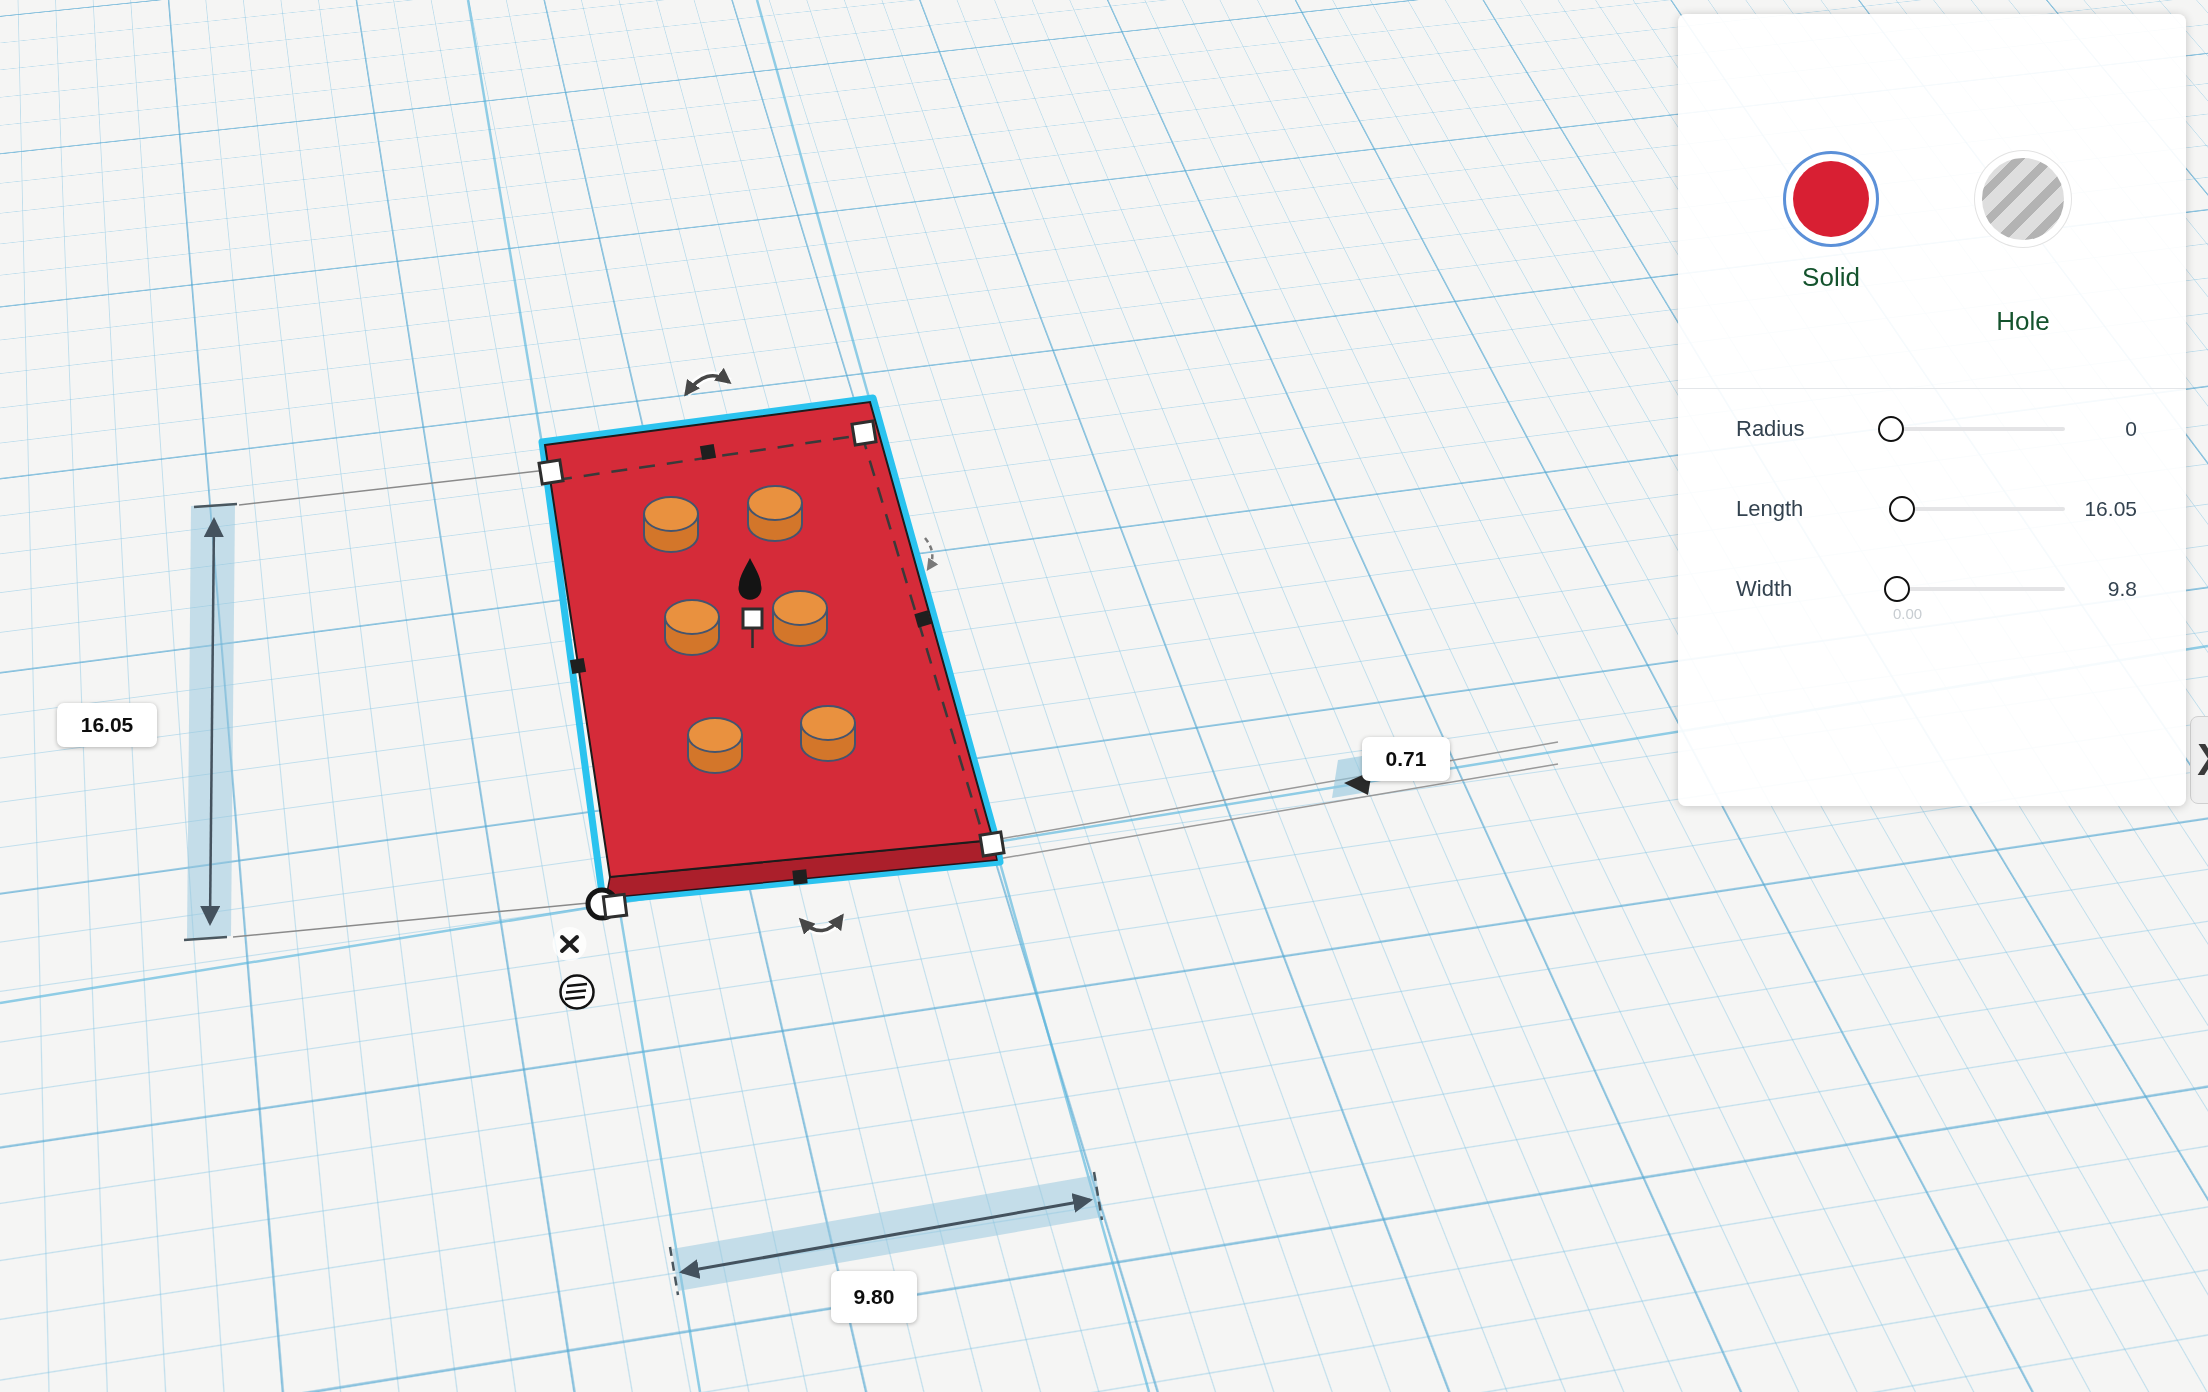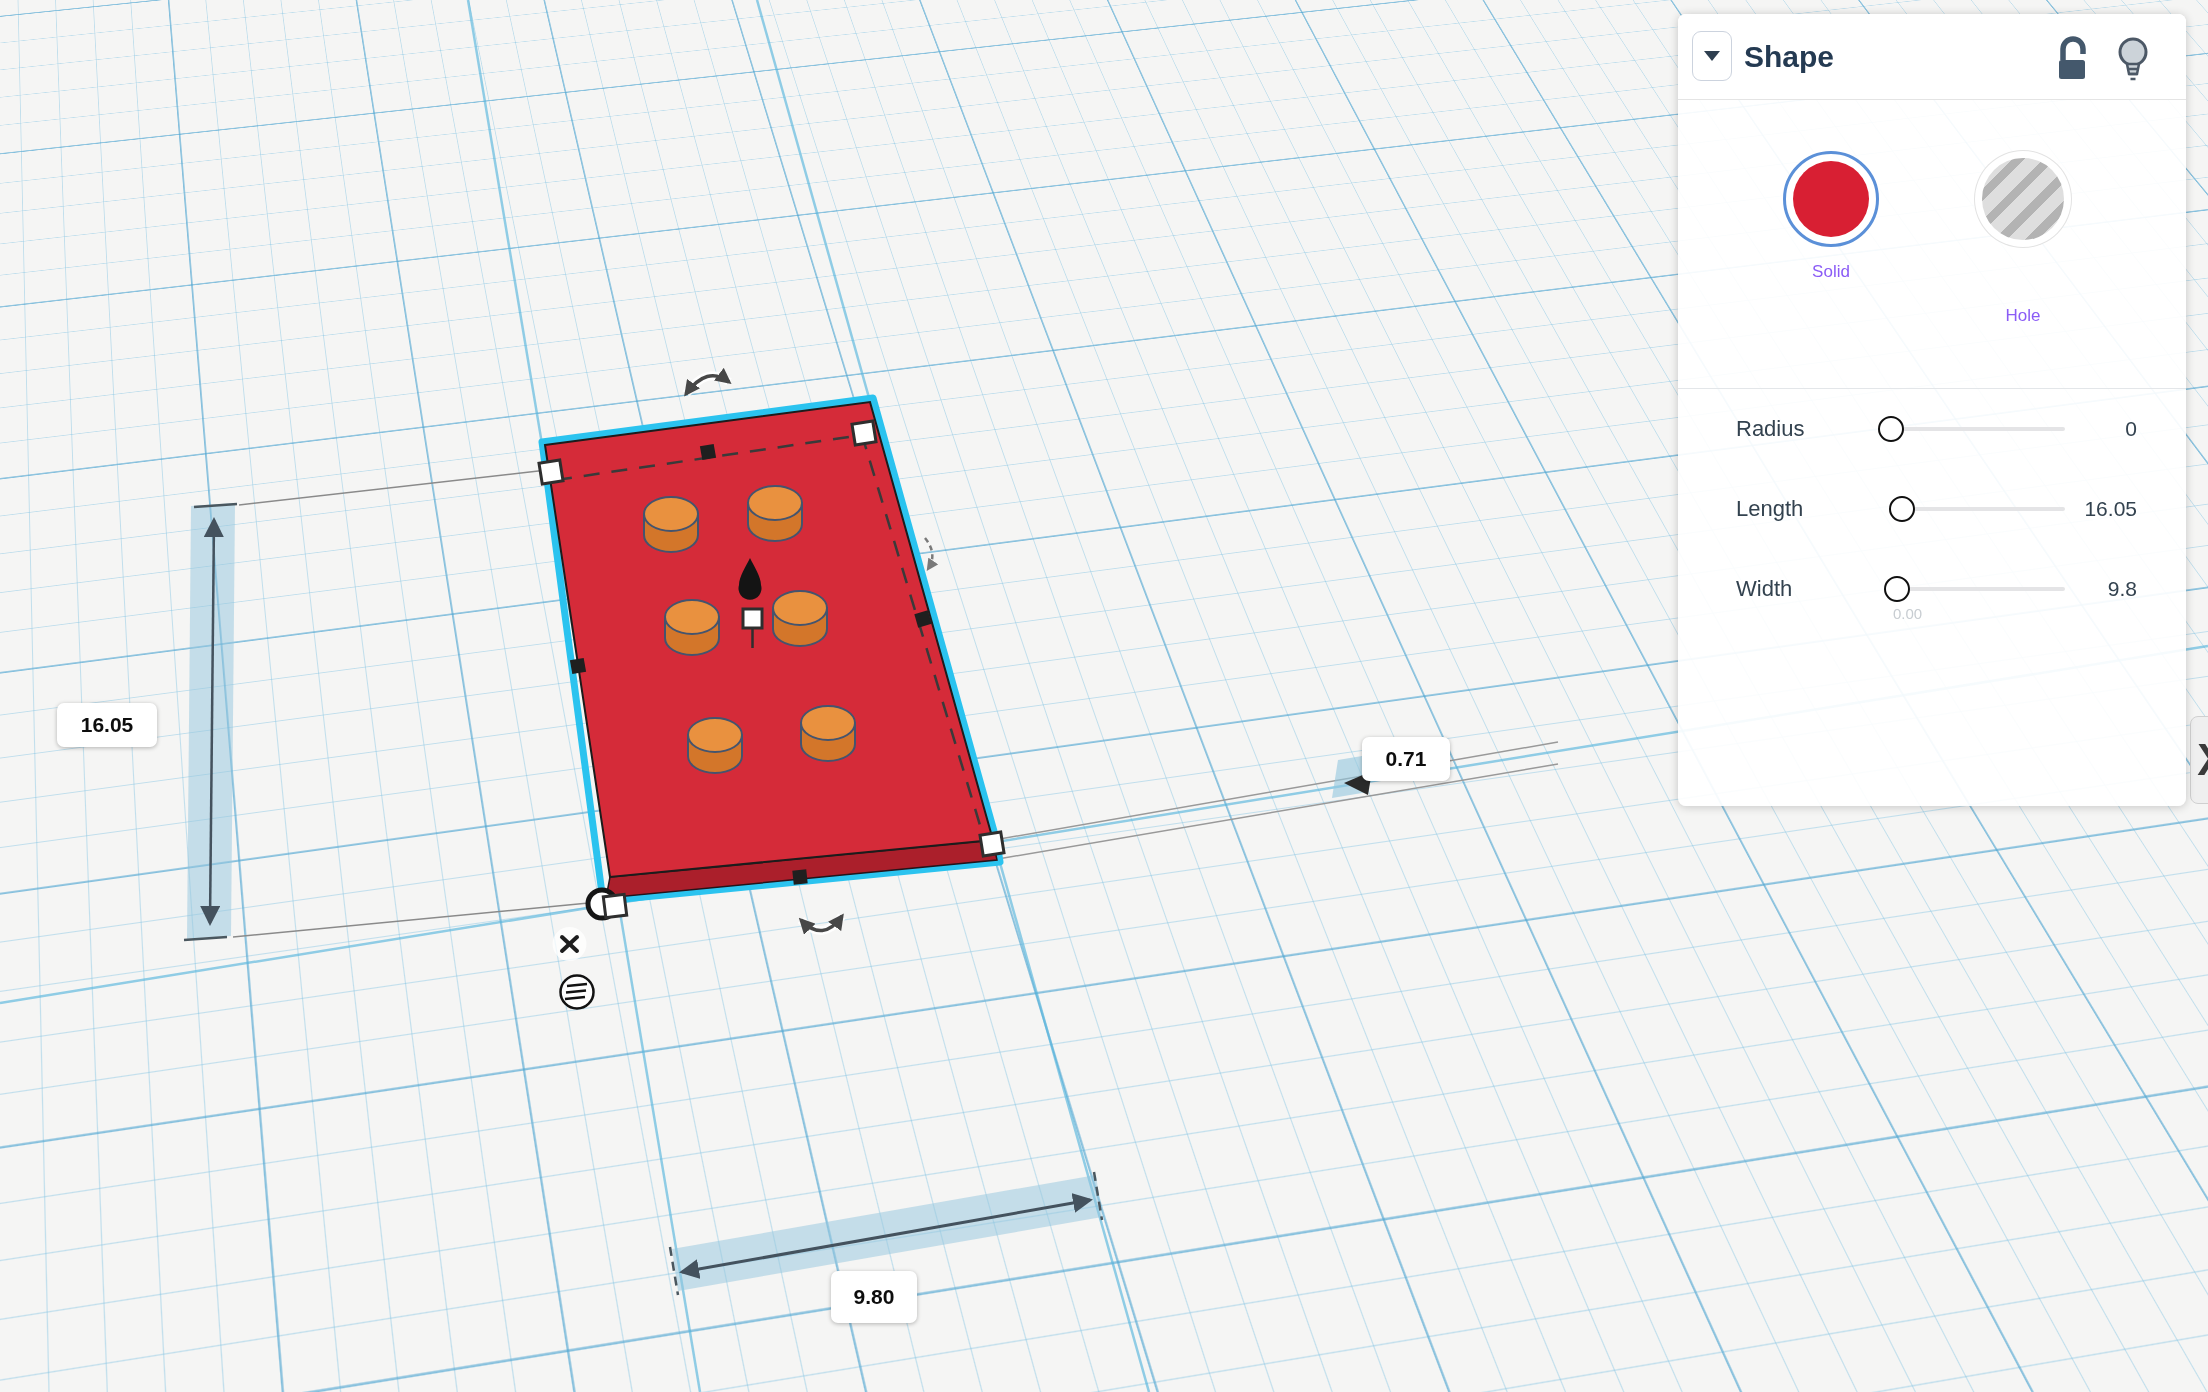--- a/index.html
+++ b/index.html
@@ -78,21 +78,21 @@
   .swatch-circle-solid .inner { width:76px; height:76px; border-radius:50%; background:#d81f33; }
   .swatch-circle-hole {
     width:96px; height:96px; border-radius:50%;
     background:#fff; box-shadow:0 0 0 1px #e3e3e3;
     display:flex; align-items:center; justify-content:center;
   }
   .swatch-circle-hole .inner {
     width:82px; height:82px; border-radius:50%;
     background:repeating-linear-gradient(135deg,#b3b3b3 0 9px,#dedede 9px 22px);
   }
-  .swatch-label { margin-top:15px; font-size:17px; color:#8b5cf6; }
+  .swatch-label { margin-top:15px; font-size:26px; color:#14532d; }
   .panel-divider { position:absolute; left:0; top:374px; width:100%; height:1px; background:#e3e6e9; }
   
   .sliders { position:absolute; left:0; top:375px; width:100%;padding-left:34px; }
   .slider-row { position:relative; height:80px; }
   .slider-label {
     position:absolute; left:24px; top:50%; transform:translateY(-50%);
     font-size:22px; color:#33424f;
   }
   .slider-track {
     position:absolute; left:179px; top:50%; margin-top:-2px; width:174px; height:4px;
@@ -242,43 +242,20 @@
   </svg>
 
   <div class="dim-label" id="dim-length">16.05</div>
   <div class="dim-label" id="dim-width">9.80</div>
   <div class="dim-label" id="dim-height">0.71</div>
 
   <div class="axis-badge">X</div>
 </div>
 
 <div class="panel">
-  <div class="panel-header">
-    <div class="collapse-btn">
-      <span class="tri"></span>
-    </div>
-    <div class="panel-title">Shape</div>
-    <div class="header-icons">
-      <span>
-        <svg width="34" height="46" viewBox="0 0 34 46">
-          <path d="M7 24 V13 A10 10 0 0 1 27 13 V18" fill="none" stroke="#44586c" stroke-width="5.5"></path>
-          <rect x="3" y="24" width="26" height="19" rx="2.5" fill="#44586c"></rect>
-        </svg>
-      </span>
-      <span>
-        <svg width="34" height="48" viewBox="0 0 34 48">
-          <circle cx="17" cy="16" r="13" fill="#ccd3d9" stroke="#4c5866" stroke-width="3"></circle>
-          <path d="M11 28 L23 28 L21 38 L13 38 Z" fill="#ccd3d9" stroke="#4c5866" stroke-width="2.5"></path>
-          <line x1="12" y1="33" x2="22" y2="33" stroke="#4c5866" stroke-width="2.5"></line>
-          <line x1="13" y1="38" x2="21" y2="38" stroke="#4c5866" stroke-width="2.5"></line>
-          <line x1="14.5" y1="43" x2="19.5" y2="43" stroke="#4c5866" stroke-width="2.5"></line>
-        </svg>
-      </span>
-    </div>
-  </div>
 
   <div class="swatch-area">
     <div class="swatch swatch-solid-wrap">
       <div class="swatch-circle-solid">
         <div class="inner"></div>
       </div>
       <div class="swatch-label">Solid</div>
     </div>
     <div class="swatch swatch-hole-wrap">
       <div class="swatch-circle-hole">

